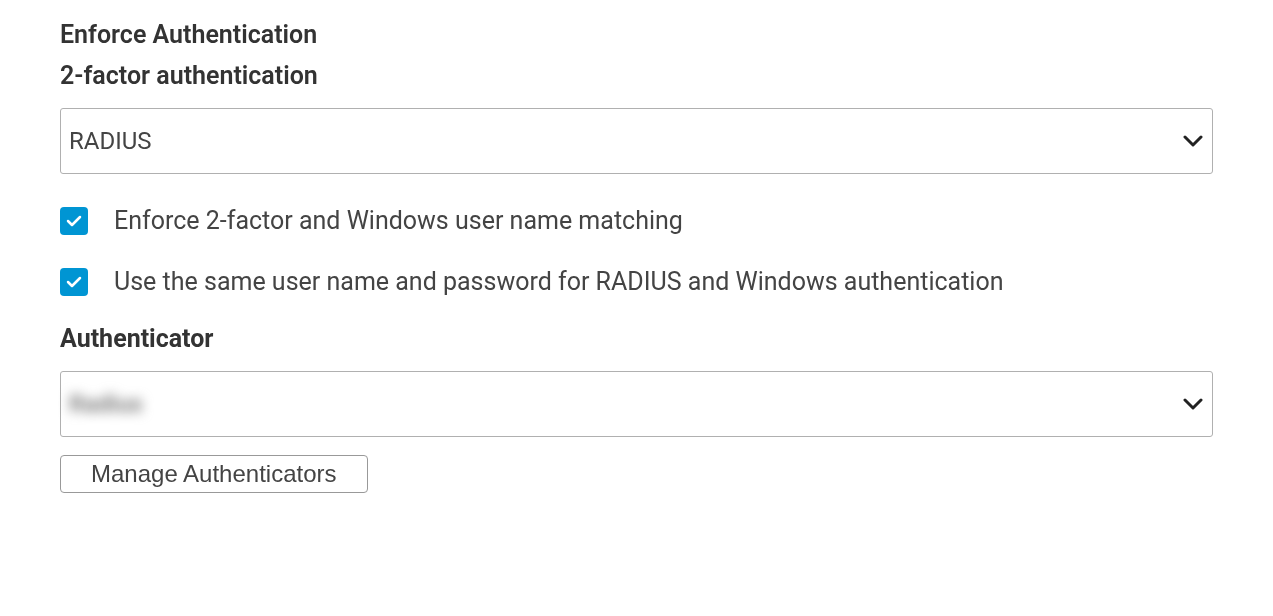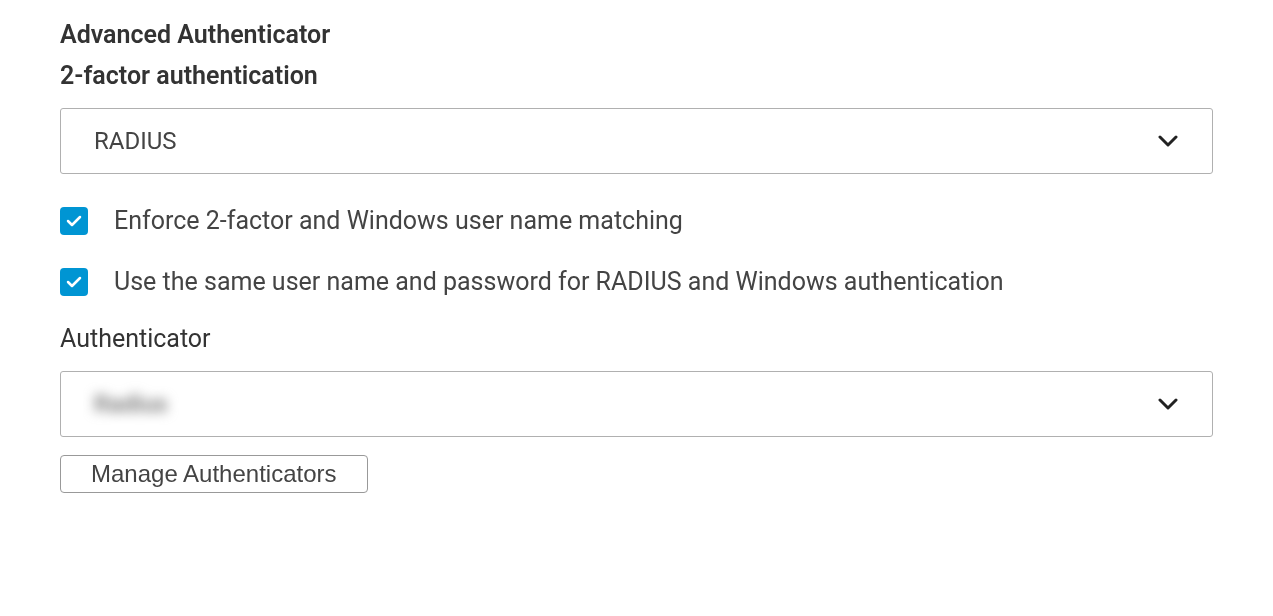--- a/index.html
+++ b/index.html
@@ -20,34 +20,34 @@
       margin-bottom: 12px;
     }
     .field-label {
       font-size: 25px;
       font-weight: 600;
       color: #333;
       margin-bottom: 18px;
     }
     .field-label-2 {
        font-size: 25px;
-       font-weight: 400;
+       font-weight: 700;
        color: #333;
        margin-top: 28px;
        margin-bottom: 18px;
      }
     .select-wrapper {
       position: relative;
       width: 100%;
       border: 1px solid #b0b0b0;
       border-radius: 3px;
       height: 66px;
       display: flex;
       align-items: center;
-      padding: 0 33px;
+      padding: 0 8px;
       background: #fff;
       cursor: pointer;
     }
     .select-value {
       font-size: 24px;
       color: #444;
       flex: 1;
     }
     .select-value.blurred {
       filter: blur(6px);
@@ -103,21 +103,21 @@
       border-radius: 4px;
       cursor: pointer;
       display: inline-block;
     }
   </style>
 </head>
 <body>
 
 
 
-<div class="section-title">Advanced Authenticator</div>
+<div class="section-title">Enforce Authentication</div>
 
 <div class="field-label">2-factor authentication</div>
 
 <div class="select-wrapper">
   <span class="select-value">RADIUS</span>
   <span class="chevron-icon">
     <svg viewBox="0 0 20 12" fill="none" stroke="#222" stroke-width="3" stroke-linecap="round" stroke-linejoin="round">
       <polyline points="2,2 10,10 18,2"></polyline>
     </svg>
   </span>

